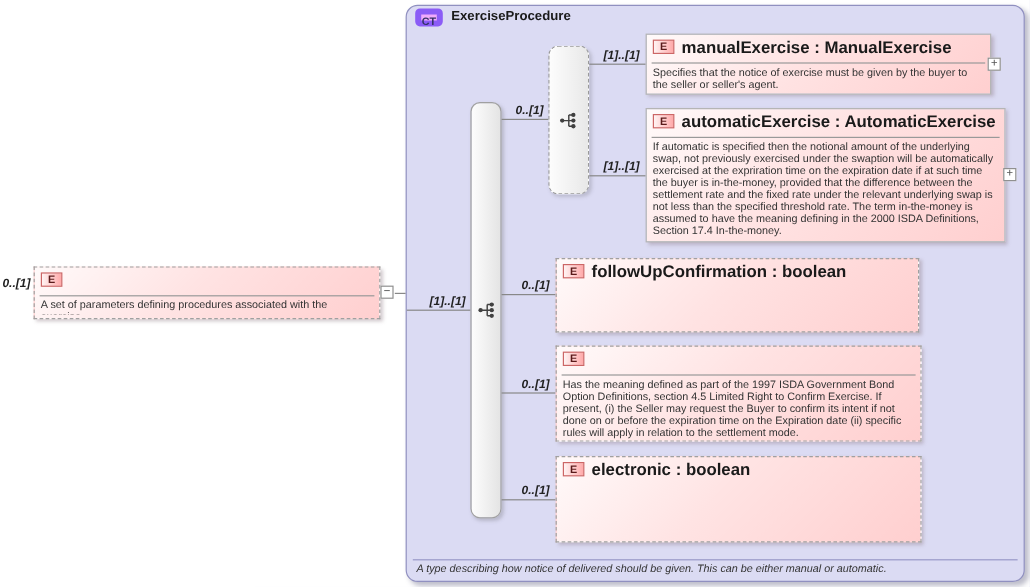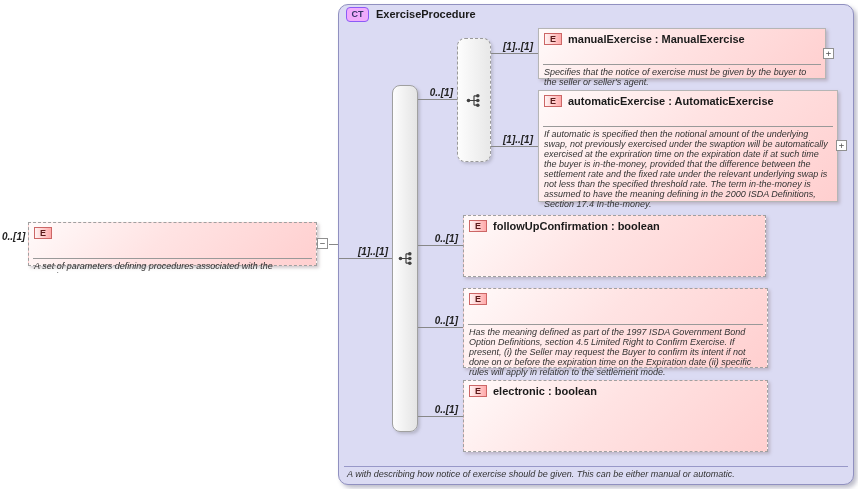--- a/index.html
+++ b/index.html
@@ -8,40 +8,40 @@
   .abs { position:absolute; }
 
   
   .ct-panel {
     left:338px; top:4px; width:516px; height:481px;
     background:#dbdbf3; border:1px solid #9090c0; border-radius:10px;
     box-shadow:3px 3px 4px rgba(110,110,140,.45);
   }
   .ct-badge {
     left:346px; top:7px; width:23px; height:15px;
-    background:#f0abfc; border:1px solid #8b5cf6; border-radius:4px;
+    background:#f0abfc; border:5px solid #8b5cf6; border-radius:4px;
     color:#333366; font-size:9px; font-weight:bold; text-align:center; line-height:13px;
   }
   .ct-title { left:376px; top:8px; font-size:11px; font-weight:bold; color:#1a1a1a; }
   .ct-footline { left:344px; top:466px; width:504px; height:1px; background:#9898c8; }
   .ct-footer { left:347px; top:469px; width:500px; font-size:9px; font-style:italic; color:#333; }
 
   
   .ebox { background:linear-gradient(135deg,#fffafa 0%, #ffe3e3 45%, #ffcfcf 100%);
           box-shadow:2px 2px 3px rgba(140,120,130,.4); }
   .ebox.dashed { border:1px dashed #a0a0a0; }
   .ebox.solid  { border:1px solid #b5b5b5; }
   .ehead { display:flex; align-items:center; gap:6px; padding:3px 5px 2px 5px; height:19px; }
   .ebadge { width:18px; height:12px; flex:0 0 18px;
             background:linear-gradient(90deg,#fff3f3,#ffaaaa);
             border:1px solid #cc6666; color:#5a1a1a;
             font-size:9px; font-weight:bold; text-align:center; line-height:11px; }
-  .etitle { font-size:11px; font-weight:bold; color:#1a1a1a; white-space:nowrap; }
-  .eann { border-top:1px solid #999; margin:16px 4px; padding:2px 1px;
-          font-size:9px; line-height:10px; font-style:italic; color:#333; overflow:hidden; }
+  .etitle { font-size:14px; font-weight:bold; color:#1a1a1a; white-space:nowrap; }
+  .eann { border-top:1px solid #999; margin:4px 4px; padding:2px 1px;
+          font-size:9px; line-height:10px; color:#333; overflow:hidden; }
 
   
   .hline { height:1px; background:#888; }
   .card { font-size:10px; font-style:italic; font-weight:bold; color:#222; text-align:right; }
   .bar {
     left:392px; top:85px; width:26px; height:347px;
     background:linear-gradient(90deg,#fdfdfd,#e4e4e4);
     border:1px solid #a0a0a0; border-radius:8px;
     box-shadow:2px 2px 3px rgba(120,120,130,.35);
   }
@@ -56,21 +56,21 @@
            font-family:"DejaVu Sans Mono", monospace; }
   .glyph svg { display:block; }
 </style>
 </head>
 <body>
 
 <div class="abs ct-panel"></div>
 <div class="abs ct-badge">CT</div>
 <div class="abs ct-title">ExerciseProcedure</div>
 <div class="abs ct-footline"></div>
-<div class="abs ct-footer">A with describing how notice of exercise should be given. This can be either manual or automatic.</div>
+<div class="abs ct-footer">A type describing how notice of delivered should be given. This can be either manual or automatic.</div>
 
 <div class="abs card" style="left:2px; top:231px; width:24px; text-align:left;">0..[1]</div>
 <div class="abs ebox dashed" style="left:28px; top:222px; width:289px; height:44px;">
   <div class="ehead">
     <span class="ebadge">E</span>
   </div>
   <div class="eann" style="height:16px;">A set of parameters defining procedures associated with the exercise.</div>
 </div>
 <div class="abs pmbox" style="left:317px; top:238px;">−</div>
 

